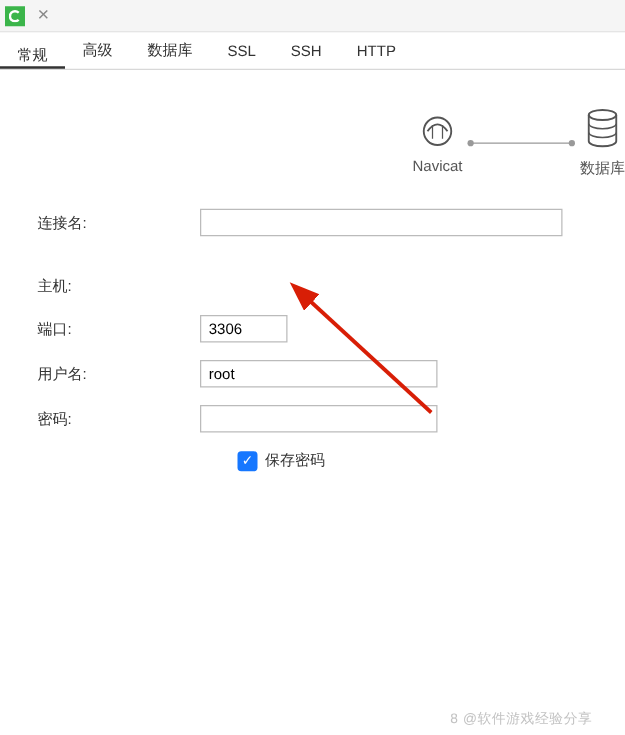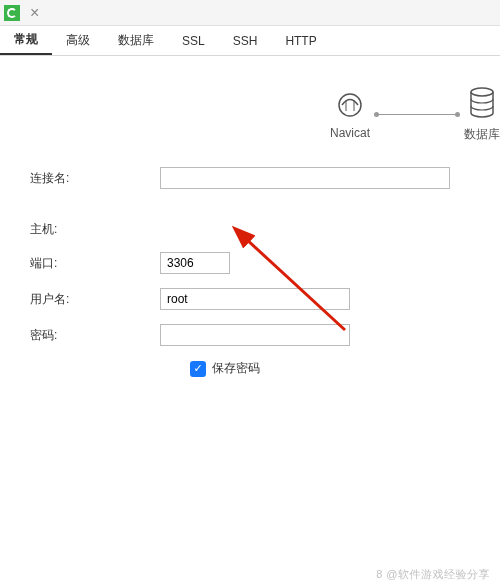--- a/index.html
+++ b/index.html
@@ -46,21 +46,22 @@
   .tab {
     padding: 0 14px;
     display: flex;
     align-items: center;
     color: #333;
     cursor: pointer;
     font-size: 12px;
   }
   .tab.active {
     border-bottom: 2px solid #333;
-    font-weight: 700;
+    font-weight: 400;
+    align-items: flex-end;
   }
   .hero {
     display: flex;
     justify-content: flex-end;
     align-items: center;
     gap: 7px;
     margin: 30px 0 24px 0;
   }
   .hero .node { display:flex; flex-direction:column; align-items:center; gap:6px; color:#555;}
   .hero .connector {
@@ -110,21 +111,21 @@
     display:flex; align-items:center; justify-content:center;
     color:#fff; font-size:11px;
     cursor:pointer;
   }
   .arrow {
     position:absolute;
     pointer-events:none;
   }
   .watermark{
     position:absolute;
-    right:10px; bottom:6px;
+    right:26px; bottom:6px;
     color:#c2c2c2;
     font-size:11px;
     letter-spacing:0.5px;
   }
 </style>
 </head>
 <body>
 
 <div class="titlebar">
   <div class="app-icon"></div>

